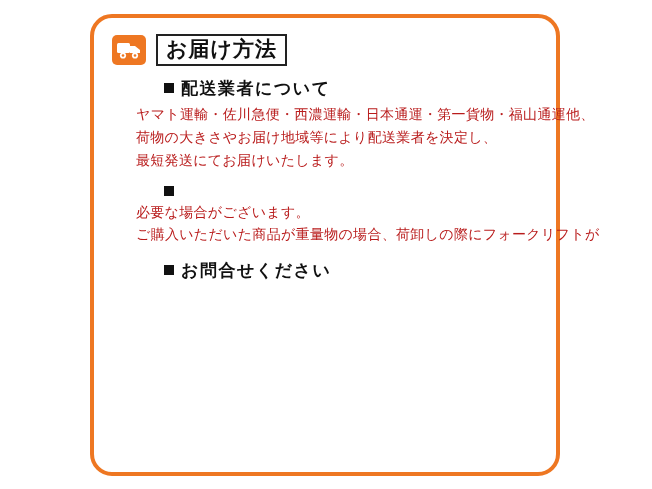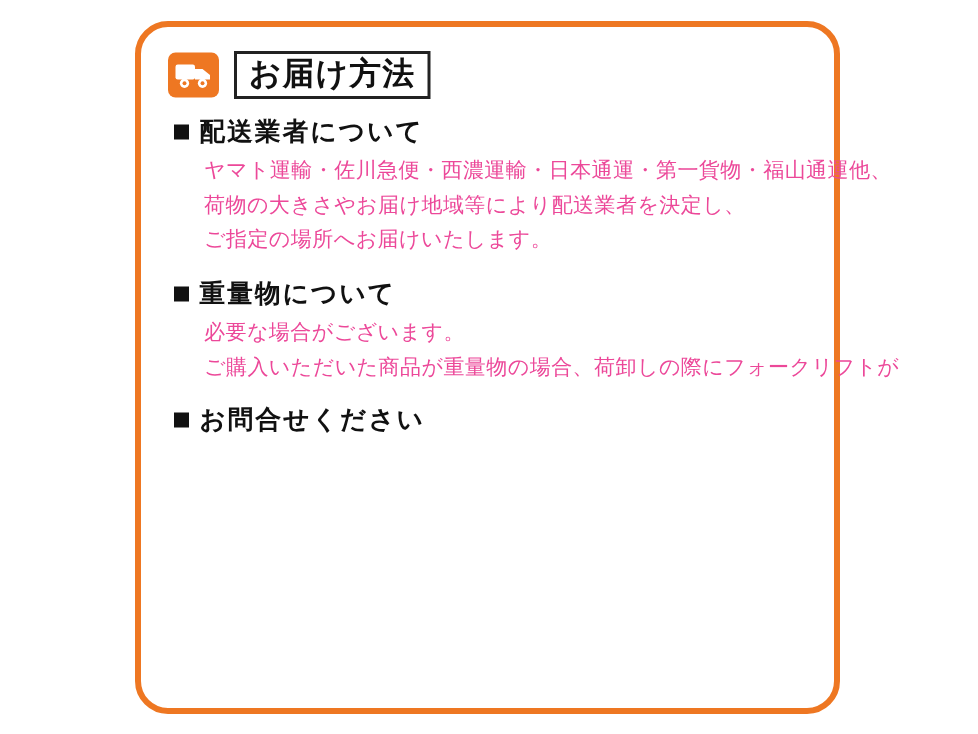--- a/index.html
+++ b/index.html
@@ -70,20 +70,21 @@
   }
   .section {
     margin-bottom: 14px;
   }
   .section:last-child { margin-bottom: 0; }
   .sec-head {
     display: flex;
     align-items: center;
     gap: 7px;
     margin-bottom: 5px;
+    margin-left: 48px;
   }
   .sq {
     width: 10px;
     height: 10px;
     background: #111111;
     flex: 0 0 auto;
     display: inline-block;
   }
   .sec-title {
     font-size: 17px;
@@ -91,21 +92,21 @@
     color: #111111;
     letter-spacing: 1.5px;
     line-height: 1.2;
     white-space: nowrap;
   }
   .lines {
     padding-left: 20px;
   }
   .line {
     font-size: 14px;
-    color: #ec4899;
+    color: #b91c1c;
     line-height: 1.62;
     letter-spacing: 0.3px;
     white-space: nowrap;
   }
 </style>
 </head>
 <body>
 
 <div class="page">
   <div class="panel">
@@ -129,28 +130,27 @@
     <div class="content">
 
       <div class="section">
         <div class="sec-head">
           <span class="sq"></span>
           <span class="sec-title">配送業者について</span>
         </div>
         <div class="lines">
           <div class="line">ヤマト運輸・佐川急便・西濃運輸・日本通運・第一貨物・福山通運他、</div>
           <div class="line">荷物の大きさやお届け地域等により配送業者を決定し、</div>
-          <div class="line">ご指定の場所へお届けいたします。</div>
+          <div class="line">最短発送にてお届けいたします。</div>
         </div>
       </div>
 
       <div class="section">
         <div class="sec-head">
           <span class="sq"></span>
-          <span class="sec-title">重量物について</span>
         </div>
         <div class="lines">
           <div class="line">必要な場合がございます。</div>
           <div class="line">ご購入いただいた商品が重量物の場合、荷卸しの際にフォークリフトが</div>
         </div>
       </div>
 
       <div class="section">
         <div class="sec-head">
           <span class="sq"></span>

